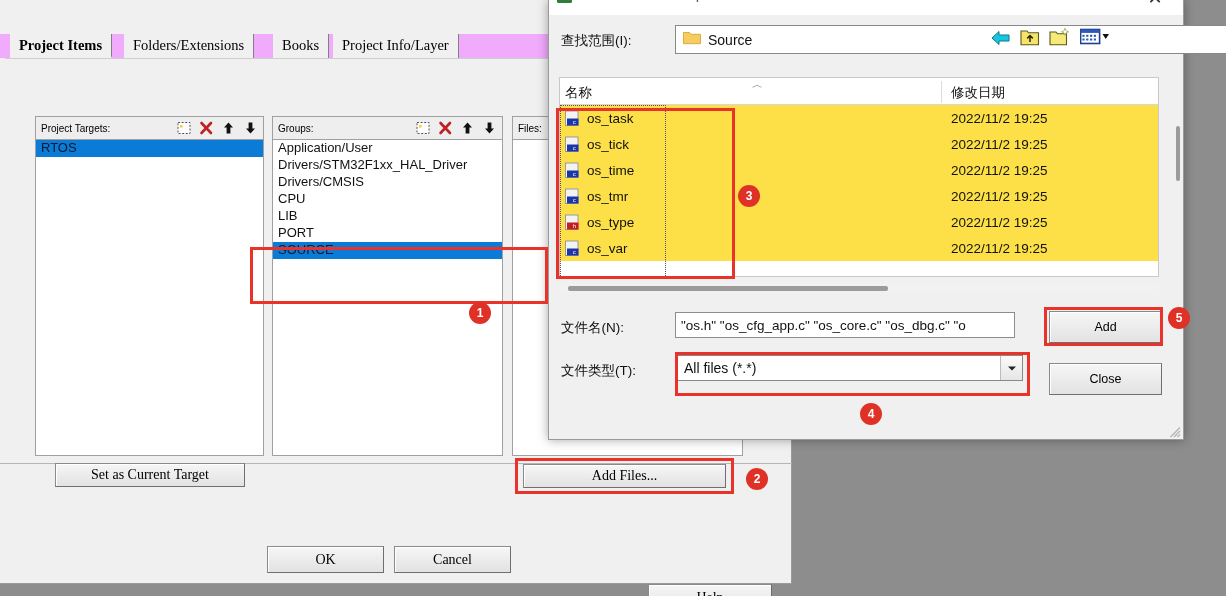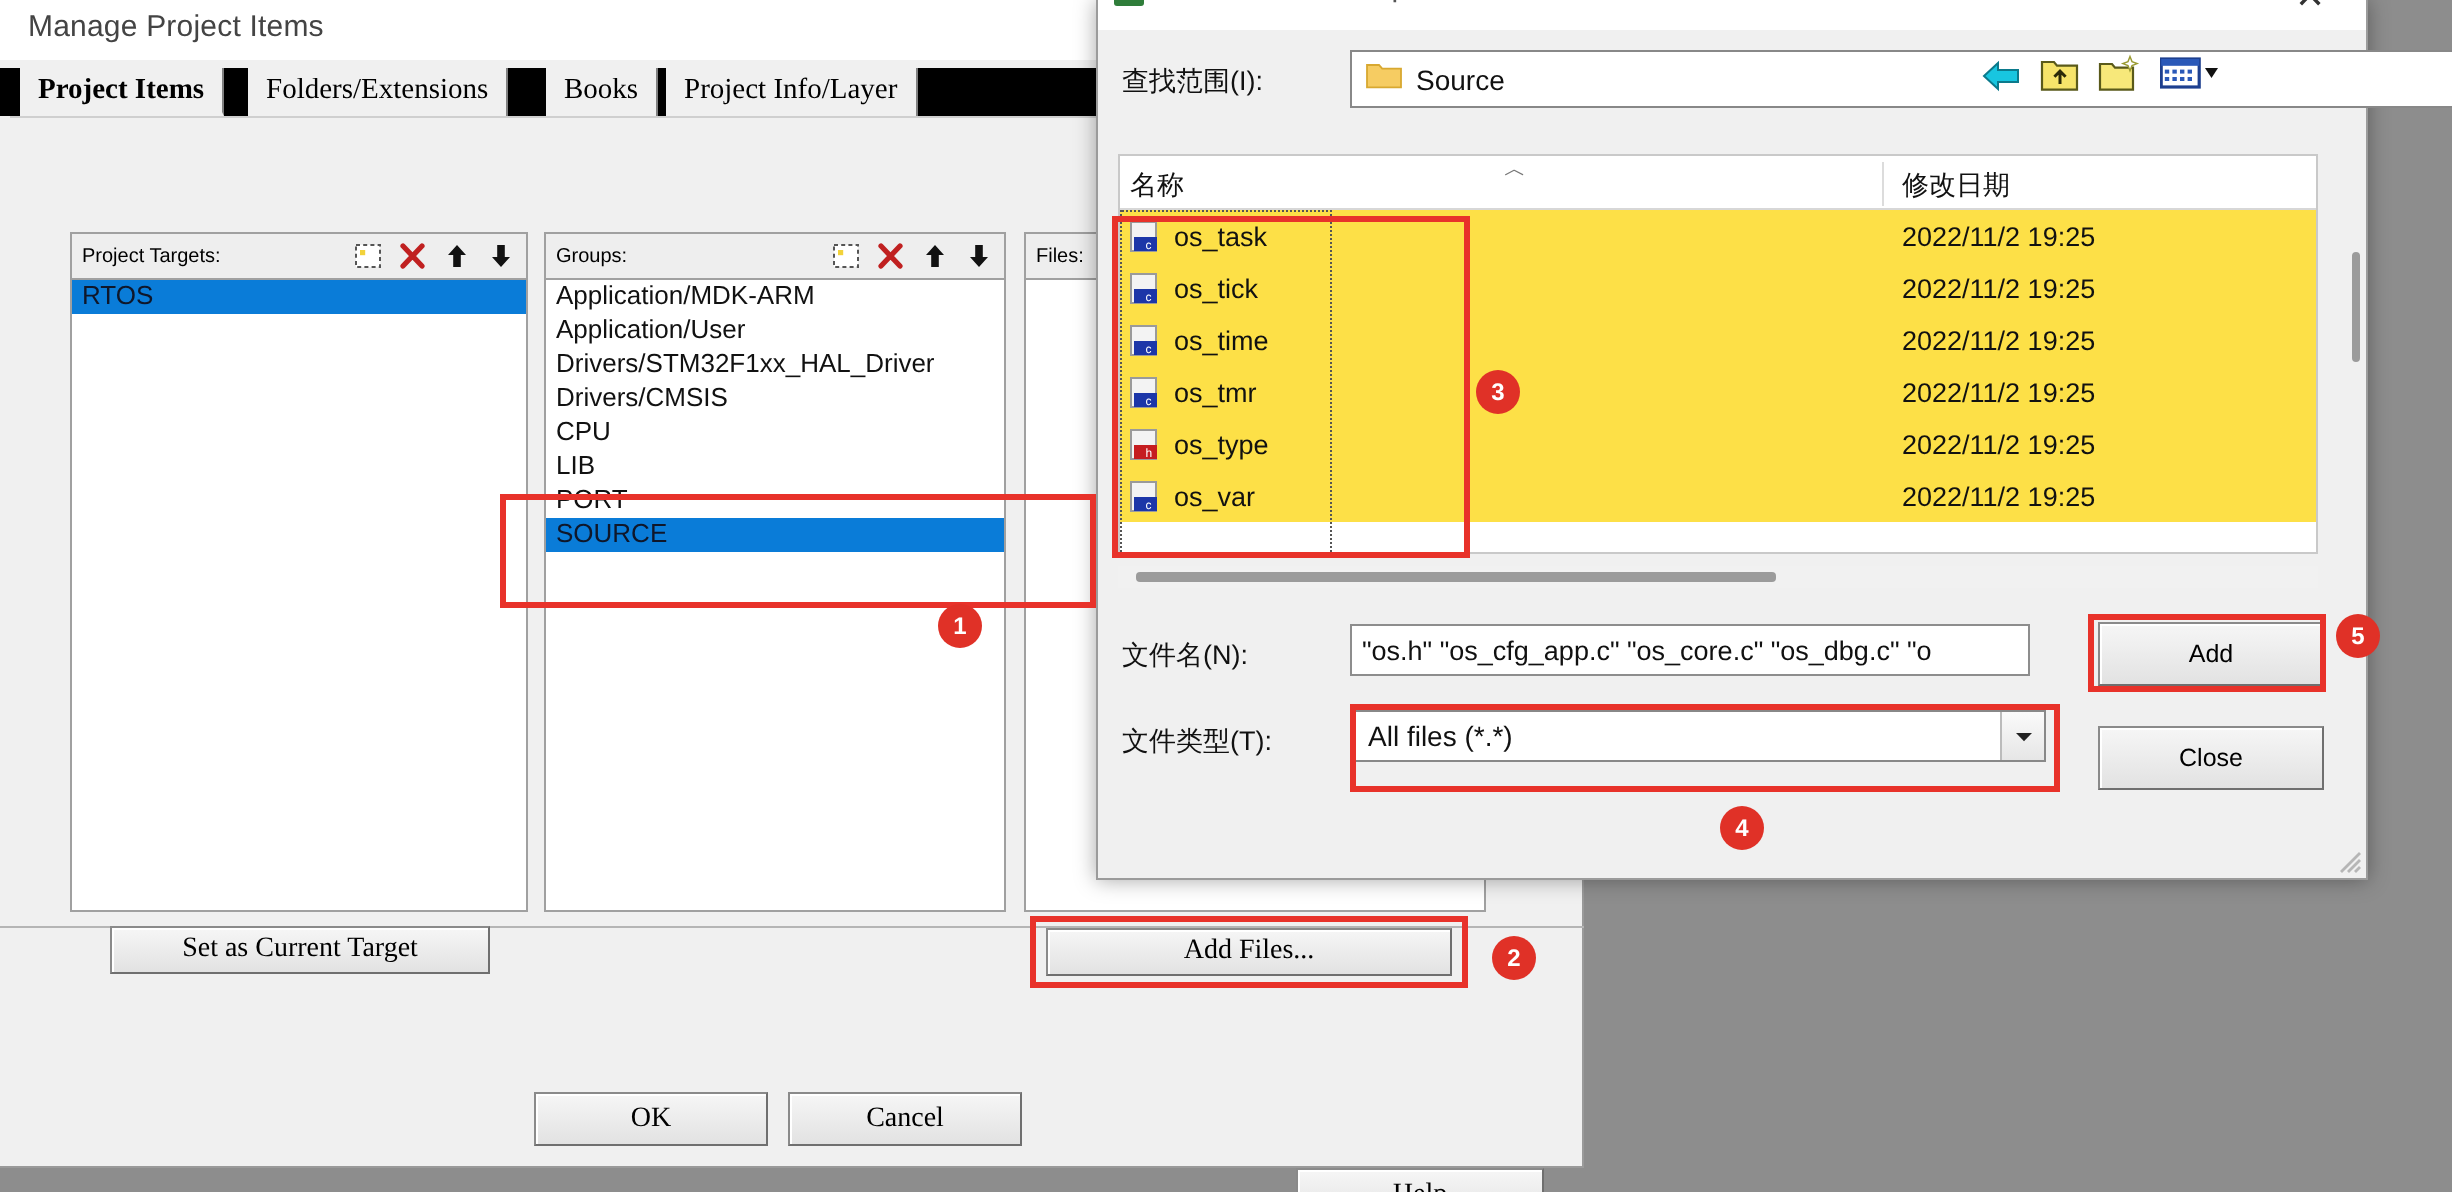--- a/index.html
+++ b/index.html
@@ -39,21 +39,21 @@
   }
   .mpi-title {
     position: absolute; left: 14px; top: 5px;
     font-size: 15px; color: #444; letter-spacing: 0.1px;
     white-space: nowrap;
   }
 
   
   .tabstrip {
     position: absolute; left: 0; top: 34px; width: 792px; height: 24px;
-    background: #000000;
+    background: #f0abfc;
     padding-left: 46px;
   }
   .tab {
     position: absolute; top: 0; height: 24px;
     font-family: "Liberation Serif", serif;
     font-size: 14.5px; color: #000;
     padding: 3px 9px 0 9px;
     white-space: nowrap;
     border-right: 1px solid #808080;
     background: #f0f0f0;
@@ -265,23 +265,20 @@
 </head>
 <body>
 
 <div id="root">
 
   <div class="bg-right"></div>
   <div class="bg-bottom"></div>
 
   <div class="mpi-window">
 
-    <div class="mpi-titlebar">
-      <div class="mpi-title">Manage Project Items</div>
-    </div>
 
     <div class="tabstrip">
       <div class="tab active" style="left:10px;">Project Items</div>
       <div class="tab" style="left:124px;">Folders/Extensions</div>
       <div class="tab" style="left:273px;">Books</div>
       <div class="tab" style="left:333px;">Project Info/Layer</div>
     </div>
 
     <div class="mpi-body"></div>
     <div class="mpi-sep"></div>
@@ -336,21 +333,20 @@
             </svg>
         </span>
         <span class="ibtn">
           <svg width="13" height="14" viewBox="0 0 13 14">
               <path d="M6.5 12.5 L11 7.5 L8.4 7.5 L8.4 1.5 L4.6 1.5 L4.6 7.5 L2 7.5 Z" fill="#111"></path>
             </svg>
         </span>
       </span>
     </div>
     <div class="listbox" style="left:272px; top:140px; width:231px; height:316px;">
-      <div class="lrow">Application/MDK-ARM</div>
       <div class="lrow">Application/User</div>
       <div class="lrow">Drivers/STM32F1xx_HAL_Driver</div>
       <div class="lrow">Drivers/CMSIS</div>
       <div class="lrow">CPU</div>
       <div class="lrow">LIB</div>
       <div class="lrow">PORT</div>
       <div class="lrow sel">SOURCE</div>
     </div>
 
     <div class="col-head" style="left:512px; top:116px; width:231px;">

